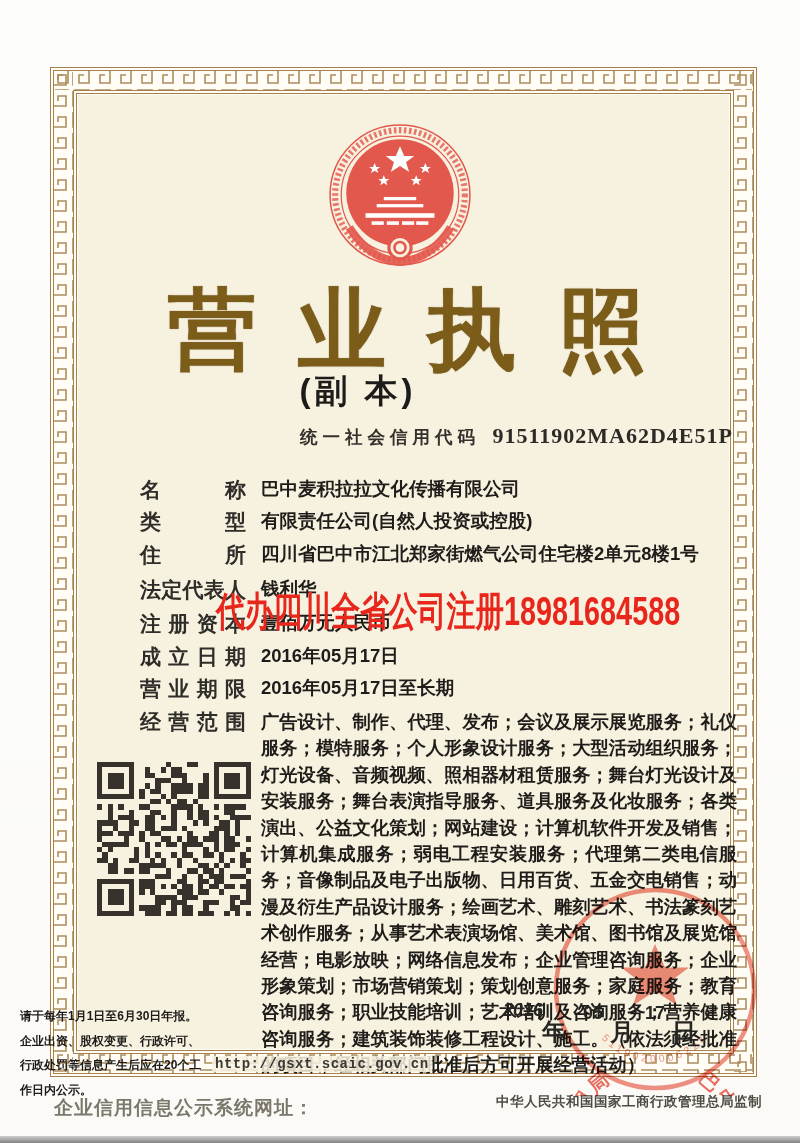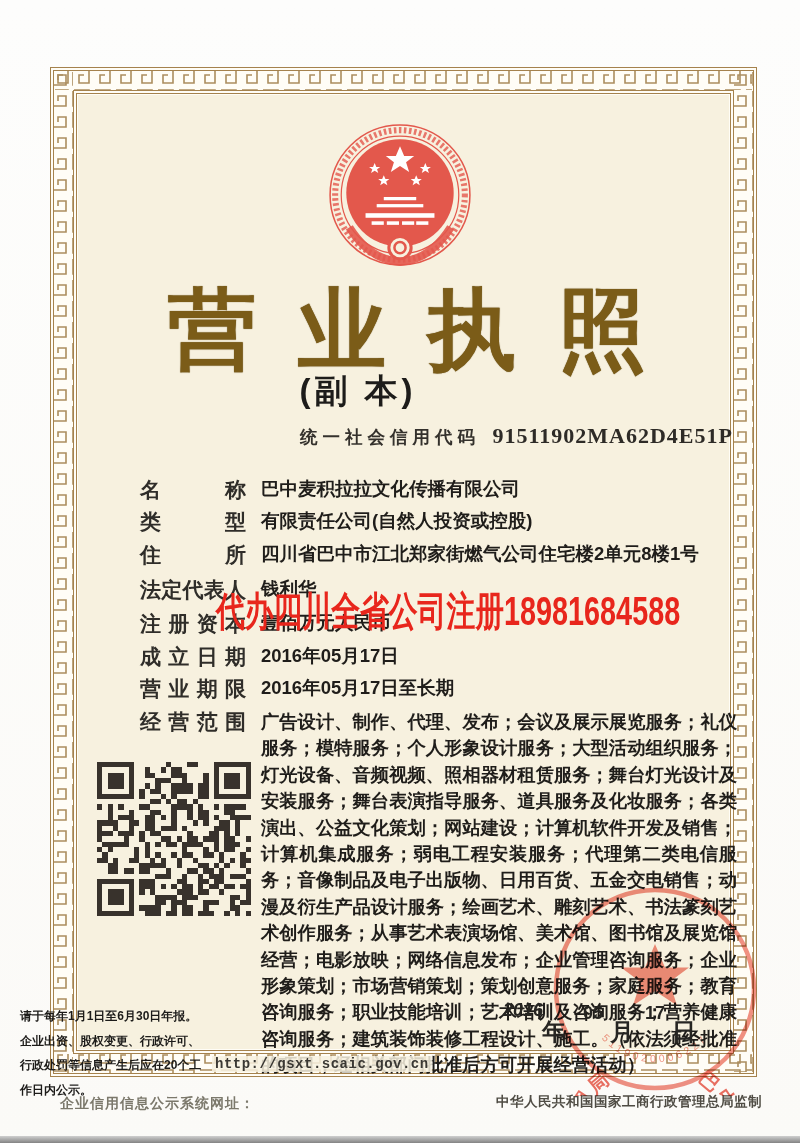--- a/index.html
+++ b/index.html
@@ -44,22 +44,22 @@
   
   .watermark{position:absolute;left:216px;top:584px;font-size:40px;font-weight:700;
              color:#e8261c;z-index:7;transform:scaleX(.72);transform-origin:left top;
              white-space:nowrap;letter-spacing:0;}
   
   .notes{position:absolute;left:20px;top:1004px;width:260px;z-index:7;
          font-size:12px;font-weight:700;color:#1c1b19;line-height:24.6px;}
   .url{position:absolute;left:212px;top:1056px;z-index:7;font-family:"Liberation Mono","DejaVu Sans Mono",monospace;
        font-size:14px;font-weight:700;color:#3a3833;background:rgba(247,241,223,.85);padding:0 3px;
        letter-spacing:.5px;}
-  .footer-left{position:absolute;left:54px;top:1095px;font-size:14px;font-weight:600;
-               color:#7b786b;letter-spacing:1px;z-index:3;margin-left:6px;}
+  .footer-left{position:absolute;left:54px;top:1095px;font-size:19px;font-weight:600;
+               color:#7b786b;letter-spacing:1px;z-index:3;}
   .footer-right{position:absolute;left:496px;top:1093px;font-size:13.5px;font-weight:700;
                 color:#4f4c44;letter-spacing:.5px;z-index:3;}
   .scan-strip{position:absolute;left:0;top:1136px;width:800px;height:7px;
               background:linear-gradient(180deg,#cfcfcf,#838383);z-index:8;}
 </style>
 </head>
 <body>
 
 <div class="page">
 

